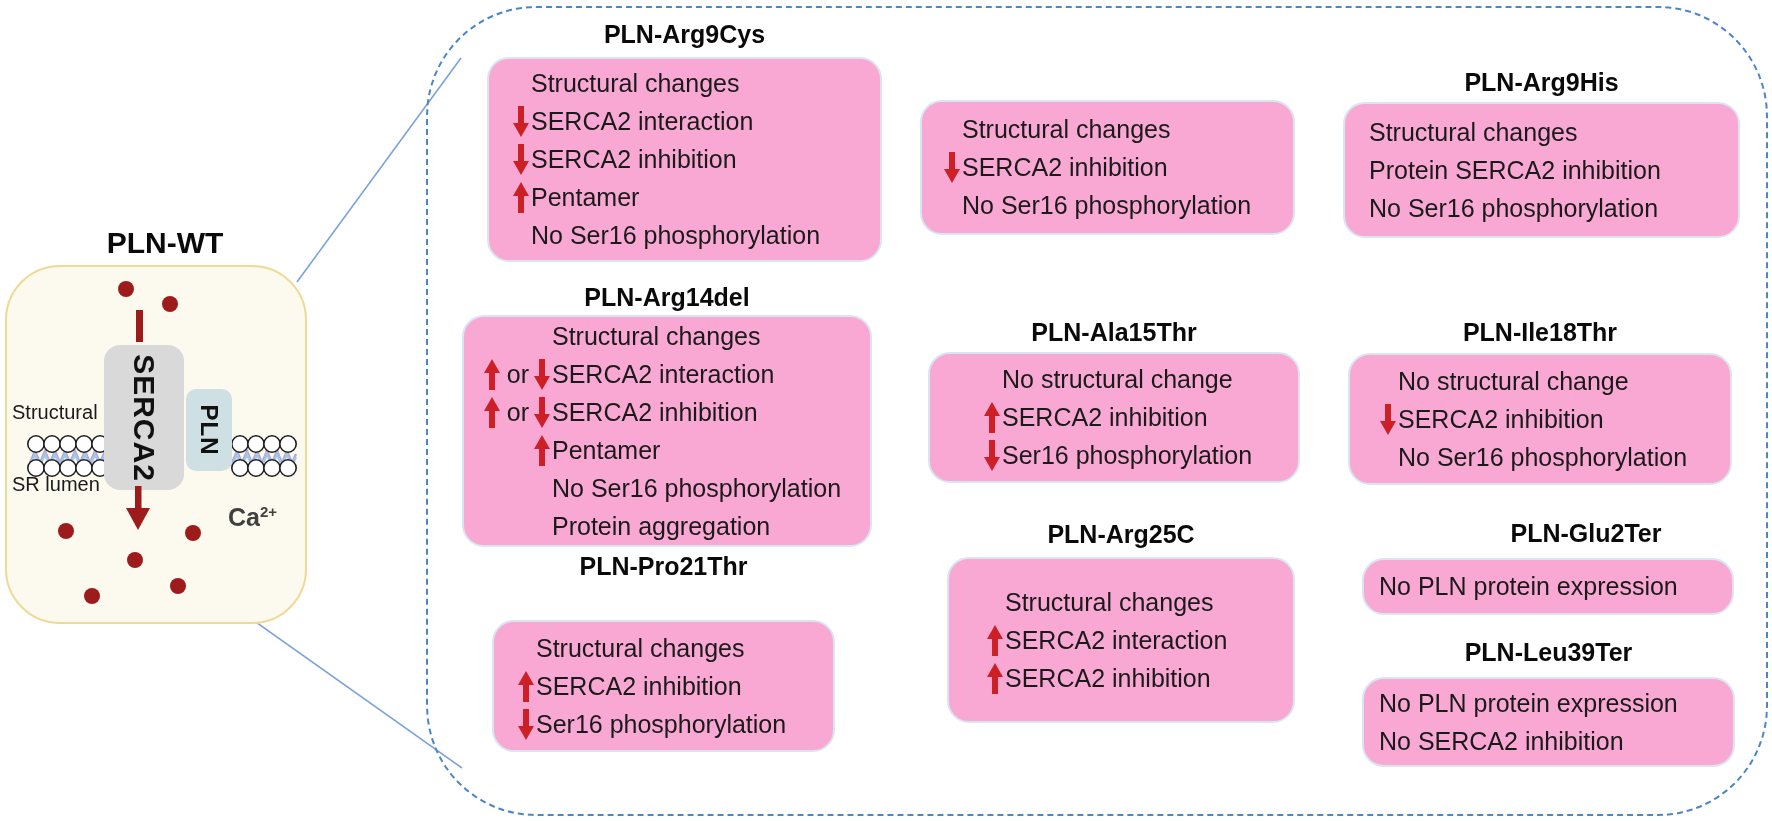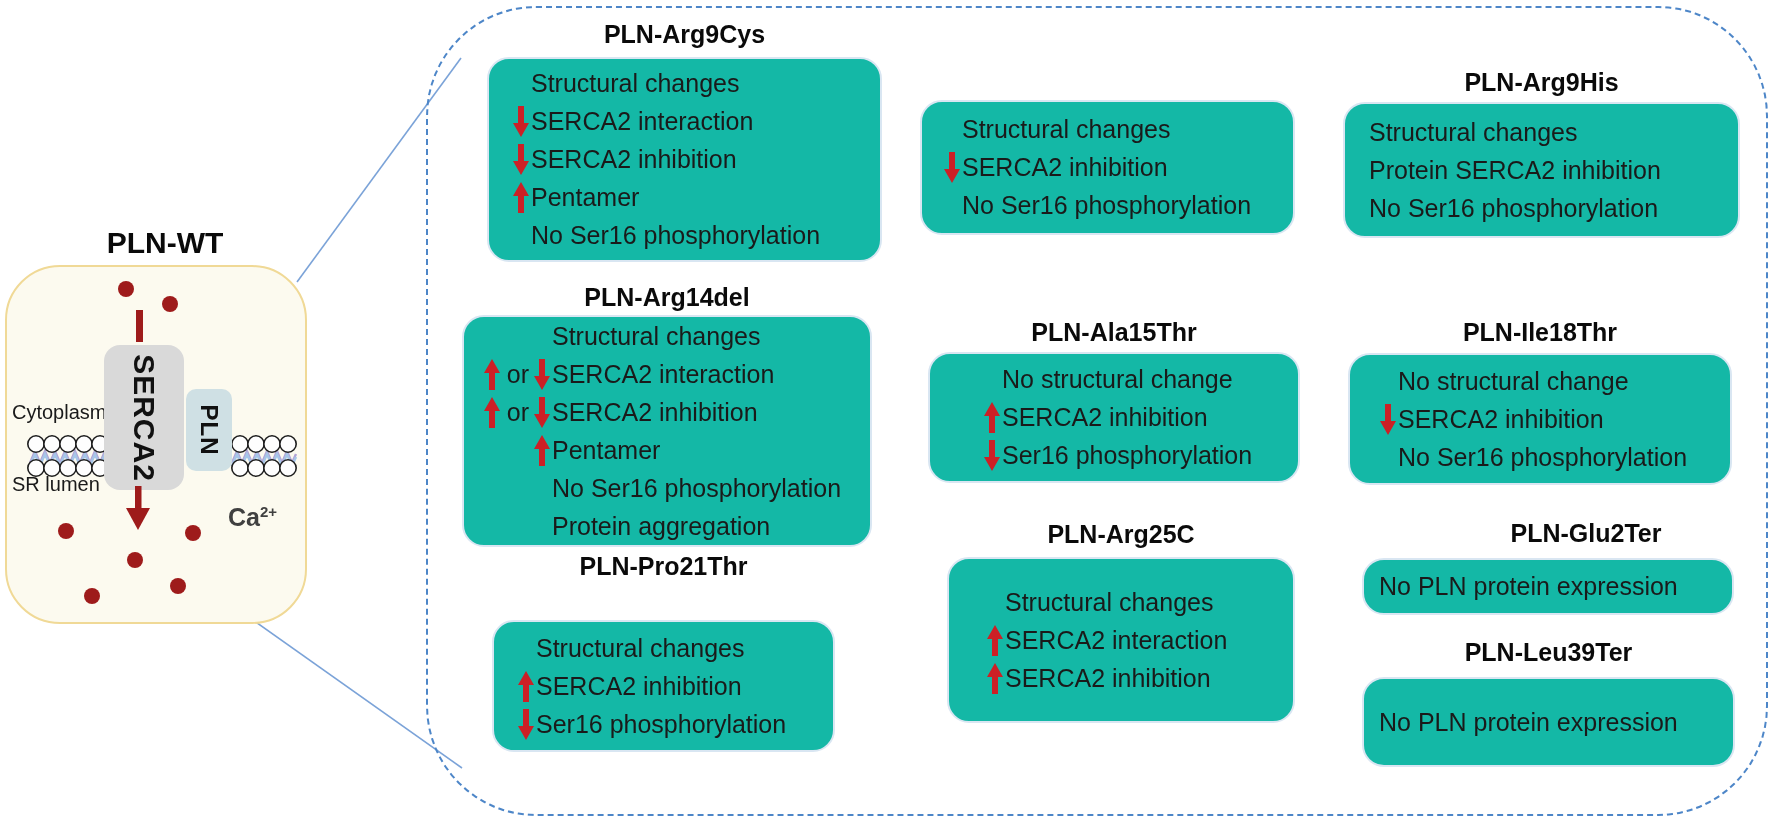--- a/index.html
+++ b/index.html
@@ -27,21 +27,21 @@
   #serca2-box .rot{font-size:30px;letter-spacing:1px;}
   #pln-box .rot{font-size:24px;letter-spacing:1px;}
   .dot{position:absolute;width:16px;height:16px;border-radius:50%;background:#9e1b1b;}
   #ca-dash{position:absolute;left:136px;top:310px;width:7px;height:32px;background:#9e1b1b;}
   #ca-label{position:absolute;left:228px;top:503px;font-size:25px;font-weight:bold;color:#404040;}
   #ca-label sup{font-size:15px;}
 
   
   .mtitle{position:absolute;text-align:center;font-size:25px;font-weight:bold;color:#0a0a0a;
           white-space:nowrap;}
-  .mbox{position:absolute;background:#14b8a6;border:2px solid #d9e6f2;border-radius:22px;
+  .mbox{position:absolute;background:#f9a8d4;border:2px solid #d9e6f2;border-radius:22px;
         display:flex;flex-direction:column;justify-content:center;box-sizing:border-box;
         padding-left:var(--padl,10px);}
   .line{display:flex;align-items:center;height:38px;font-size:25px;color:#1a1a1a;
         white-space:nowrap;}
   .gut{display:flex;justify-content:flex-end;align-items:center;width:var(--gut,30px);
        flex:none;}
   .gut svg{display:block;margin-right:2px;}
   .orlbl{font-size:25px;color:#1a1a1a;margin:0 5px;}
   .txt sup{font-size:15px;}
 </style>
@@ -83,21 +83,21 @@
       <circle cx="238" cy="20" r="8.2" fill="#fefefe" stroke="#1f1f1f" stroke-width="1.6"></circle>
       <circle cx="254" cy="20" r="8.2" fill="#fefefe" stroke="#1f1f1f" stroke-width="1.6"></circle>
       <circle cx="270" cy="20" r="8.2" fill="#fefefe" stroke="#1f1f1f" stroke-width="1.6"></circle>
       <circle cx="222" cy="44" r="8.2" fill="#fefefe" stroke="#1f1f1f" stroke-width="1.6"></circle>
       <circle cx="238" cy="44" r="8.2" fill="#fefefe" stroke="#1f1f1f" stroke-width="1.6"></circle>
       <circle cx="254" cy="44" r="8.2" fill="#fefefe" stroke="#1f1f1f" stroke-width="1.6"></circle>
       <circle cx="270" cy="44" r="8.2" fill="#fefefe" stroke="#1f1f1f" stroke-width="1.6"></circle>
     </g>
   </svg>
 
-  <div class="side-label" style="left:12px;top:401px;">Cytoplasm</div>
+  <div class="side-label" style="left:12px;top:401px;">Structural</div>
   <div class="side-label" style="left:12px;top:473px;">SR lumen</div>
 
   <div class="dot" style="left:118px;top:281px;"></div>
   <div class="dot" style="left:162px;top:296px;"></div>
   <div id="ca-dash"></div>
 
   <div id="serca2-box">
     <div class="rot">SERCA2</div>
   </div>
   <div id="pln-box">
@@ -335,15 +335,19 @@
         <span class="txt">No PLN protein expression</span>
       </div>
   </div>
 
   <div class="mtitle" style="left:1362px;top:638px;width:373px;">PLN-Leu39Ter</div>
   <div class="mbox" style="left:1362px;top:677px;width:373px;height:90px;--gut:0px;--padl:15px;">
     <div class="line">
         <span class="gut"></span>
         <span class="txt">No PLN protein expression</span>
       </div>
+    <div class="line">
+        <span class="gut"></span>
+        <span class="txt">No SERCA2 inhibition</span>
+      </div>
   </div>
 
 </div>
 
 </body></html>

